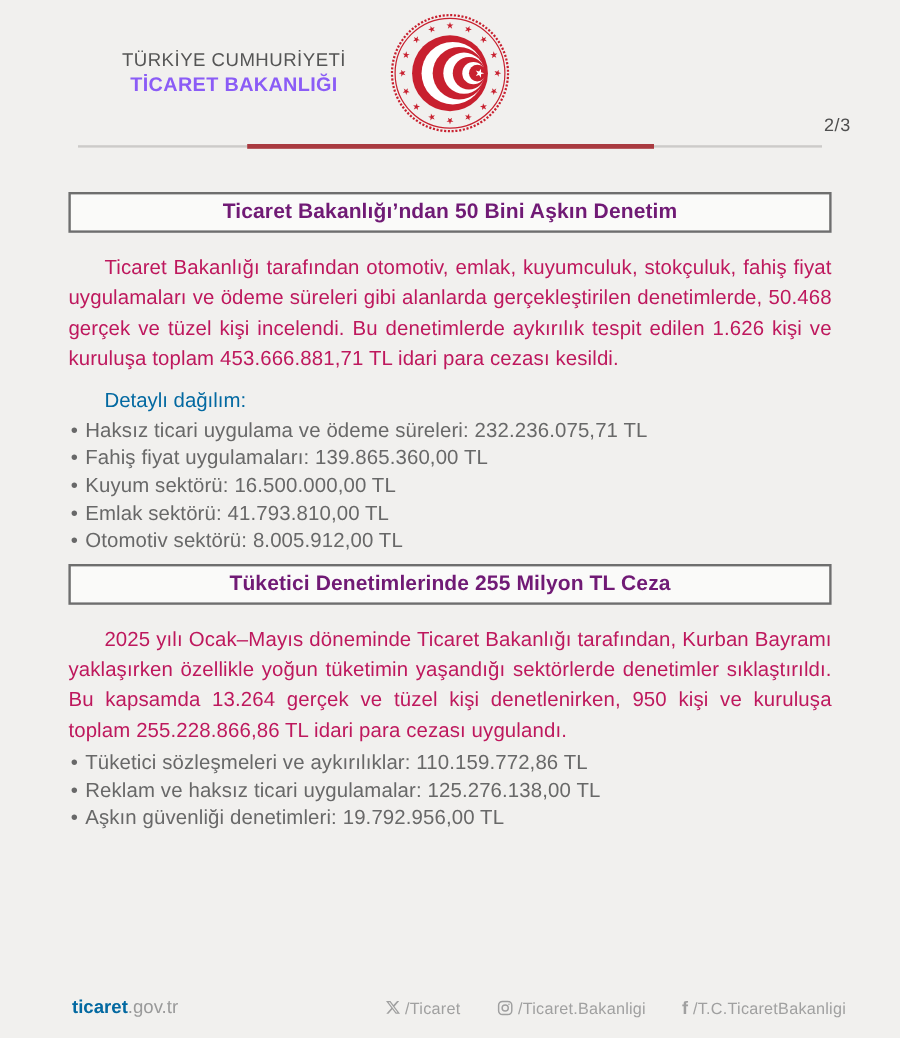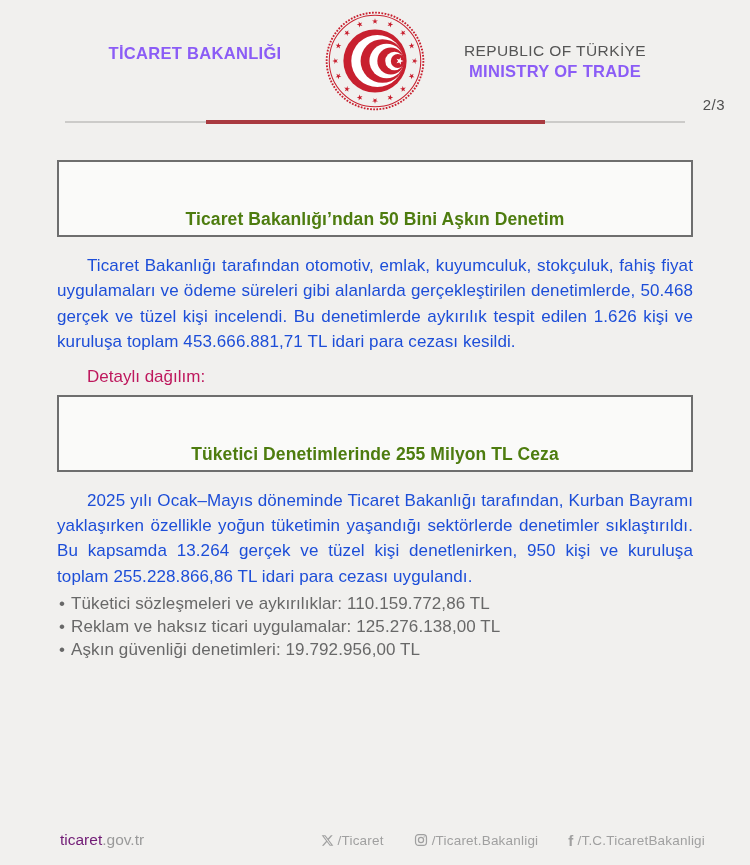--- a/index.html
+++ b/index.html
@@ -49,21 +49,21 @@
     top: 8px;
     transform: translateX(-50%);
     width: 106px;
     height: 106px;
   }
   .logo-wrap svg { width: 100%; height: 100%; display: block; }
 
   .page-number {
     position: absolute;
     top: 96px;
-    right: 25px;
+    right: 41px;
     font-size: 15px;
     color: #4f4f4f;
     letter-spacing: 0.5px;
   }
 
   .rule {
     position: absolute;
     left: 65px;
     right: 65px;
     top: 121px;
@@ -85,42 +85,41 @@
   .title-box {
     margin-top: 30px;
     border: 2px solid #6e6e6e;
     background: #fafaf9;
     text-align: center;
     padding: 4px 6px 5px 6px;
   }
   .title-box h2 {
     font-size: 17.5px;
     font-weight: 700;
-    color: #4d7c0f;
+    color: #701a75;
     letter-spacing: 0.1px;
-    margin-top: 43px;
   }
   .title-box.second { margin-top: 8px; }
 
   .body-par {
     margin-top: 16px;
     font-size: 17px;
     line-height: 25.4px;
     text-align: justify;
     text-indent: 30px;
-    color: #1d4ed8;
+    color: #be185d;
     letter-spacing: 0.1px;
   }
 
   .list-intro {
     margin-top: 11px;
     padding-left: 30px;
     font-size: 17px;
     line-height: 21px;
-    color: #be185d;
+    color: #0369a1;
   }
 
   ul.detail-list {
     list-style: none;
     margin-top: 3px;
   }
   ul.detail-list li {
     font-size: 17px;
     line-height: 23px;
     color: #686868;
@@ -143,50 +142,51 @@
     right: 45px;
     bottom: 16px;
     display: flex;
     align-items: center;
     justify-content: space-between;
   }
   .site {
     font-size: 15.5px;
     color: #9a9a9a;
   }
-  .site b { color: #701a75; font-weight: 400; }
+  .site b { color: #0369a1; font-weight: 700; }
 
   .socials {
     display: flex;
     align-items: center;
     gap: 30px;
   }
   .social-item {
     display: flex;
-    align-items: center;
+    align-items: flex-start;
     gap: 4px;
     color: #a0a0a0;
     font-size: 13.5px;
     letter-spacing: 0.2px;
   }
   .social-item svg { display: block; }
   .fb-glyph {
     font-weight: 800;
     font-size: 15px;
     line-height: 1;
     color: #a0a0a0;
   }
 </style>
 </head>
 <body>
 
 <div class="page">
 
   <div class="header">
     <div class="header-left">
+      <div class="hdr-line1">TÜRKİYE CUMHURİYETİ</div>
       <div class="hdr-line2">TİCARET BAKANLIĞI</div>
     </div>
 
     <div class="logo-wrap">
       <svg viewBox="-57 -57 114 114">
         <defs>
           <path id="st5" d="M0,-1 L0.2246,-0.309 L0.951,-0.309 L0.3633,0.1181 L0.5878,0.809 L0,0.382 L-0.5878,0.809 L-0.3633,0.1181 L-0.951,-0.309 L-0.2246,-0.309 Z"></path>
         </defs>
 
         <circle cx="0" cy="0" r="52" fill="none" stroke="var(--logo-red,#c8202f)" stroke-width="2" stroke-dasharray="1.9 1.5"></circle>
@@ -215,42 +215,45 @@
         <circle cx="2.5" cy="0" r="28" fill="#ffffff"></circle>
         <circle cx="8" cy="0" r="23.5" fill="var(--logo-red,#c8202f)"></circle>
         <circle cx="12.5" cy="0" r="18.5" fill="#ffffff"></circle>
         <circle cx="17" cy="0" r="14.5" fill="var(--logo-red,#c8202f)"></circle>
         <circle cx="21" cy="0" r="10" fill="#ffffff"></circle>
         <circle cx="24.5" cy="0" r="7.5" fill="var(--logo-red,#c8202f)"></circle>
         <use href="#st5" transform="translate(26.5,0) rotate(90) scale(4.2)" fill="#ffffff"></use>
       </svg>
     </div>
 
-    <div class="header-right">
-      <div class="hdr-line1">REPUBLIC OF TÜRKİYE</div>
-      <div class="hdr-line2">MINISTRY OF TRADE</div>
-    </div>
 
     <div class="page-number">2/3</div>
 
     <div class="rule">
       <span class="rule-red"></span>
     </div>
   </div>
 
   <div class="content">
 
     <div class="title-box">
       <h2>Ticaret Bakanlığı’ndan 50 Bini Aşkın Denetim</h2>
     </div>
 
     <p class="body-par">Ticaret Bakanlığı tarafından otomotiv, emlak, kuyumculuk, stokçuluk, fahiş fiyat uygulamaları ve ödeme süreleri gibi alanlarda gerçekleştirilen denetimlerde, 50.468 gerçek ve tüzel kişi incelendi. Bu denetimlerde aykırılık tespit edilen 1.626 kişi ve kuruluşa toplam 453.666.881,71 TL idari para cezası kesildi.</p>
 
     <p class="list-intro">Detaylı dağılım:</p>
 
+    <ul class="detail-list">
+      <li>Haksız ticari uygulama ve ödeme süreleri: 232.236.075,71 TL</li>
+      <li>Fahiş fiyat uygulamaları: 139.865.360,00 TL</li>
+      <li>Kuyum sektörü: 16.500.000,00 TL</li>
+      <li>Emlak sektörü: 41.793.810,00 TL</li>
+      <li>Otomotiv sektörü: 8.005.912,00 TL</li>
+    </ul>
 
     <div class="title-box second">
       <h2>Tüketici Denetimlerinde 255 Milyon TL Ceza</h2>
     </div>
 
     <p class="body-par">2025 yılı Ocak–Mayıs döneminde Ticaret Bakanlığı tarafından, Kurban Bayramı yaklaşırken özellikle yoğun tüketimin yaşandığı sektörlerde denetimler sıklaştırıldı. Bu kapsamda 13.264 gerçek ve tüzel kişi denetlenirken, 950 kişi ve kuruluşa toplam 255.228.866,86 TL idari para cezası uygulandı.</p>
 
 
     <ul class="detail-list second-list">
       <li>Tüketici sözleşmeleri ve aykırılıklar: 110.159.772,86 TL</li>

